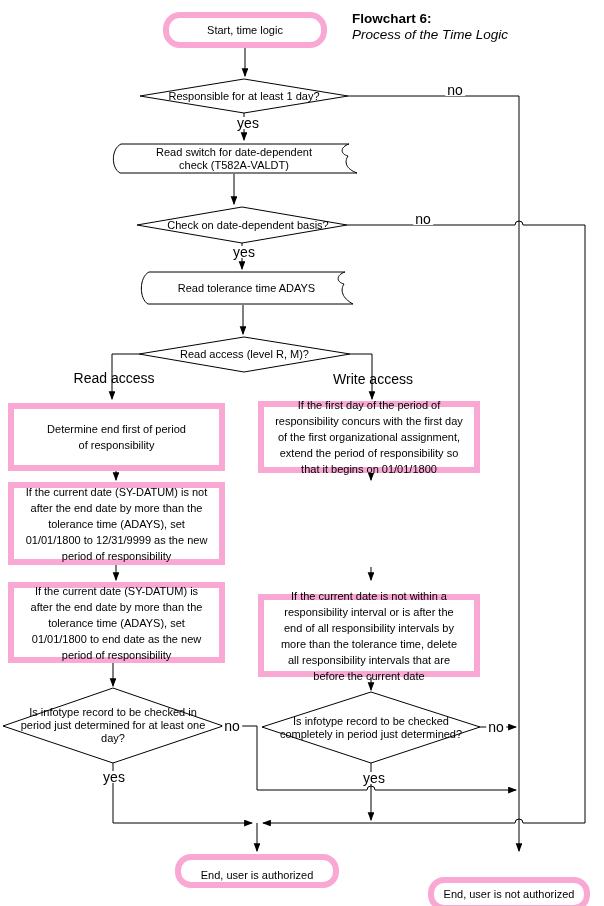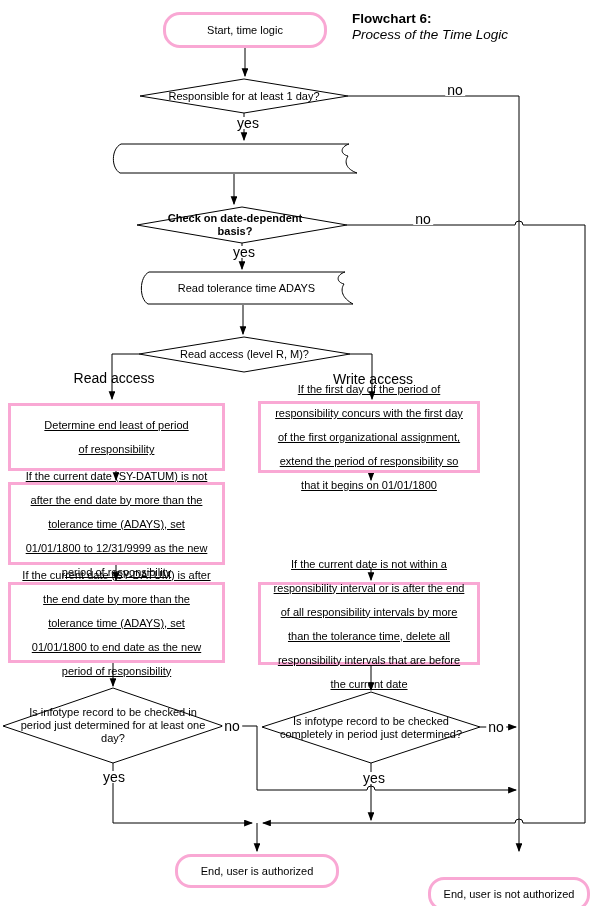--- a/index.html
+++ b/index.html
@@ -7,23 +7,23 @@
     position:relative; width:604px; height:906px; background:#ffffff;
     font-family:"Liberation Sans", sans-serif; color:#000;
     overflow:hidden;
   }
   svg.wires { position:absolute; left:0; top:0; width:604px; height:906px; }
 
   .node, .txt {
     position:absolute; display:flex; align-items:center; justify-content:center;
     text-align:center; font-size:11px; line-height:13px; color:#000;
   }
-  .node { border:3px solid #f9a8d4; background:#fff; box-sizing:border-box; }
+  .node { border:6px solid #f9a8d4; background:#fff; box-sizing:border-box; }
   .stadium { border-radius:17px; }
-  .box { line-height:24px; padding:0 10px;text-decoration:underline; }
+  .box { line-height:16px; padding:0 10px; }
   .txt { pointer-events:none; }
   .txt span, .node span { display:block; }
 
   .lbl {
     position:absolute; transform:translate(-50%,-50%);
     font-size:14px; line-height:12px; white-space:nowrap;
     background:#fff; padding:0 2px;
   }
   .lbl.nobg { background:transparent; padding:0; }
 
@@ -98,61 +98,64 @@
       <path d="M 149 272 L 345 272 C 336 275 336 282 344 284 C 340 290 342 298 353 304 L 148 304 C 139 299 139 277 149 272 Z"></path>
     </g>
   </svg>
 
   <div class="title-main">Flowchart 6:</div>
   <div class="title-sub">Process of the Time Logic</div>
 
   <div class="node stadium" style="left:163px;top:12px;width:164px;height:36px;">
     <span>Start, time logic</span>
   </div>
-  <div class="node stadium" style="left:175px;top:854px;width:164px;height:34px;border-radius:16px;">
+  <div class="node stadium" style="left:175px;top:854px;width:164px;height:34px;border-radius:16px;align-items:flex-end;">
     <span>End, user is authorized</span>
   </div>
   <div class="node stadium" style="left:428px;top:854px;width:162px;height:34px;border-radius:16px;margin-top:23px;">
     <span>End, user is not authorized</span>
   </div>
 
   <div class="txt" style="left:140px;top:79px;width:208px;height:34px;text-align:right;">
     <span>Responsible for at least 1 day?</span>
   </div>
-  <div class="txt" style="left:130px;top:207px;width:210px;height:36px;font-weight:bold;">
+  <div class="txt" style="left:143px;top:207px;width:210px;height:36px;">
     <span class="w160">Check on date-dependent basis?</span>
   </div>
   <div class="txt" style="left:139px;top:337px;width:211px;height:35px;">
     <span>Read access (level R, M)?</span>
   </div>
   <div class="txt" style="left:8px;top:688px;width:210px;height:75px;">
     <span class="w190">Is infotype record to be checked in period just determined for at least one day?</span>
   </div>
   <div class="txt" style="left:266px;top:692px;width:210px;height:71px;">
     <span class="w190">Is infotype record to be checked completely in period just determined?</span>
   </div>
 
+  <div class="txt" style="left:110px;top:143px;width:248px;height:31px;">
+    <span class="w180">Read switch for date-dependent check (T582A-VALDT)</span>
+  </div>
   <div class="txt" style="left:138px;top:272px;width:217px;height:33px;">
     <span>Read tolerance time ADAYS</span>
   </div>
 
   <div class="node box" style="left:8px;top:403px;width:217px;height:68px;">
-    <span class="w150">Determine end least of period of responsibility</span>
+    <span class="w150">Determine end first of period of responsibility</span>
   </div>
   <div class="node box" style="left:8px;top:482px;width:217px;height:83px;">
     <span class="w205">If the current date (SY-DATUM) is not after the end date by more than the tolerance time (ADAYS), set 01/01/1800 to 12/31/9999 as the new period of responsibility</span>
   </div>
   <div class="node box" style="left:8px;top:582px;width:217px;height:81px;">
     <span class="w205">If the current date (SY-DATUM) is after the end date by more than the tolerance time (ADAYS), set 01/01/1800 to end date as the new period of responsibility</span>
   </div>
 
   <div class="node box" style="left:258px;top:401px;width:222px;height:72px;">
     <span>If the first day of the period of responsibility concurs with the first day of the first organizational assignment, extend the period of responsibility so that it begins on 01/01/1800</span>
   </div>
-  <div class="node box" style="left:258px;top:582px;width:222px;height:83px;">
+  <div class="node box" style="left:258px;top:594px;width:222px;height:83px;">
     <span>If the current date is not within a responsibility interval or is after the end of all responsibility intervals by more than the tolerance time, delete all responsibility intervals that are before the current date</span>
   </div>
 
   <div class="lbl" style="left:248px;top:123px;">yes</div>
   <div class="lbl" style="left:455px;top:90px;">no</div>
   <div class="lbl" style="left:244px;top:252px;">yes</div>
   <div class="lbl" style="left:423px;top:219px;">no</div>
   <div class="lbl nobg" style="left:114px;top:378px;">Read access</div>
   <div class="lbl nobg" style="left:373px;top:379px;">Write access</div>
   <div class="lbl" style="left:114px;top:777px;">yes</div>

